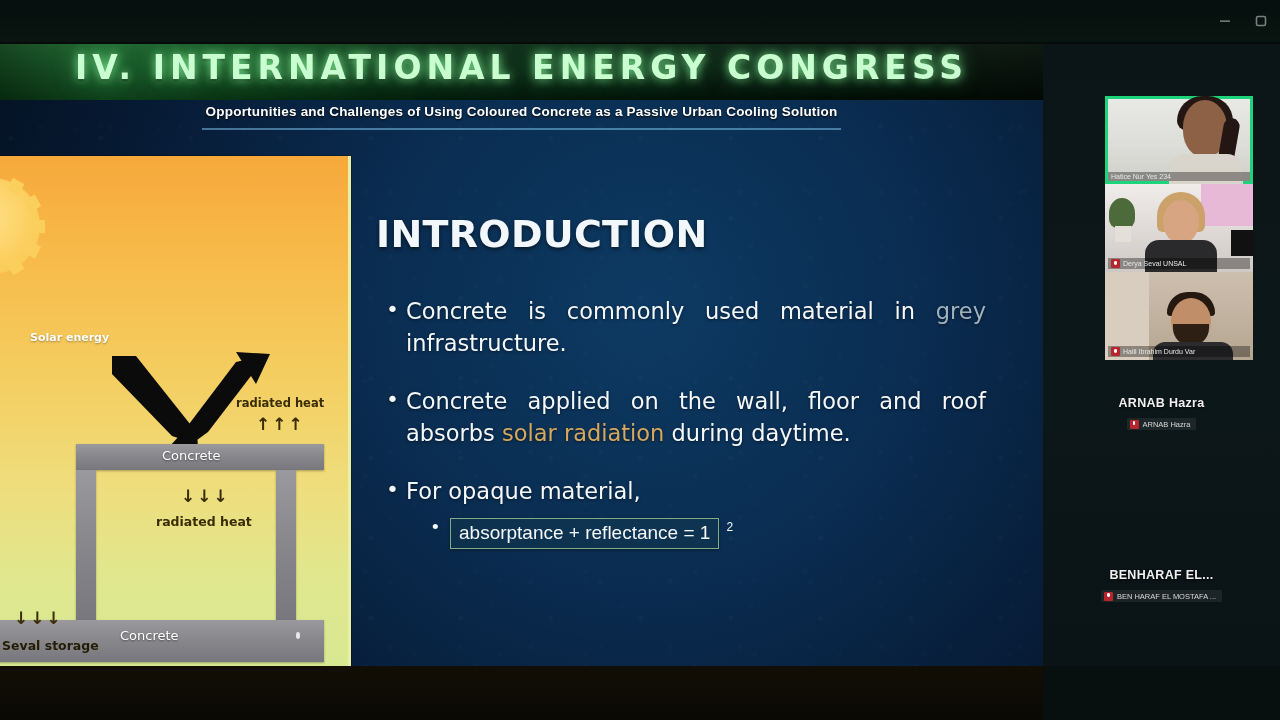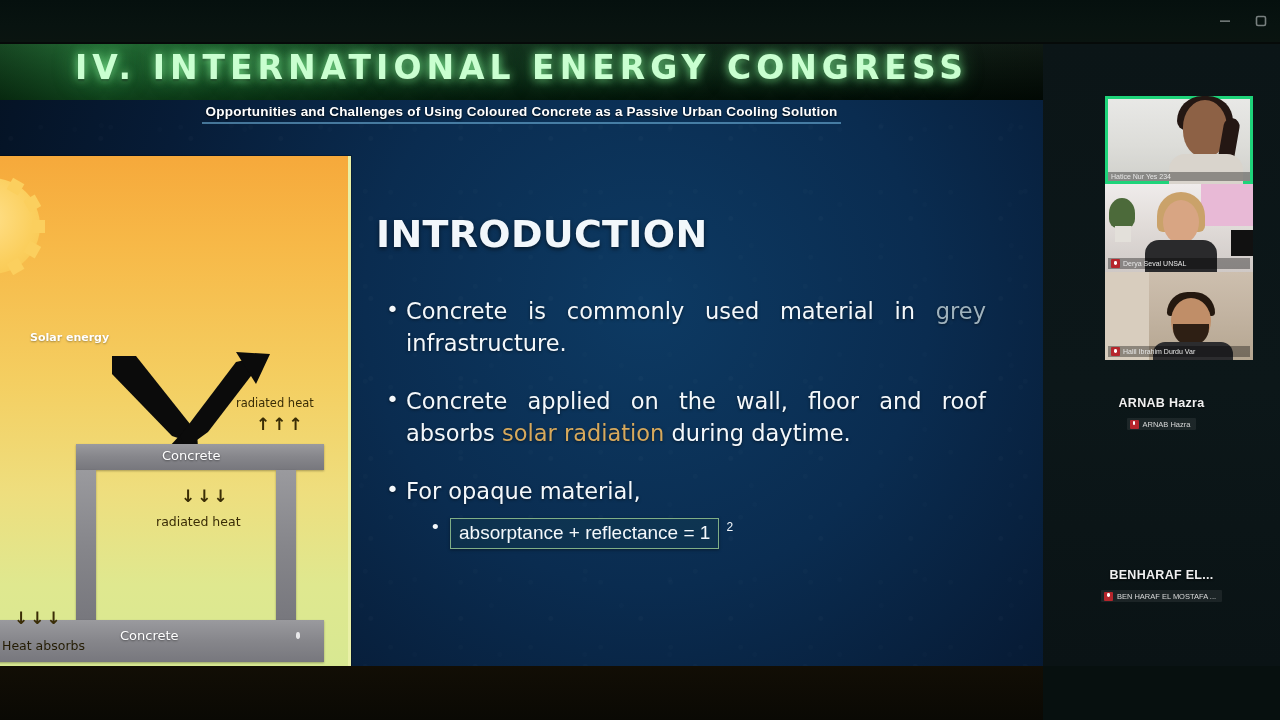--- a/index.html
+++ b/index.html
@@ -34,36 +34,36 @@
      overflow:hidden;}
   .banner::after{content:"";position:absolute;inset:0;
      background:linear-gradient(180deg,rgba(255,255,255,.05),rgba(0,0,0,.35));}
   .banner-title{position:absolute;left:0;top:4px;width:1043px;text-align:center;
      font-size:33px;font-weight:700;letter-spacing:5px;color:#c9ffd0;
      text-shadow:0 0 10px rgba(140,255,160,.85),0 0 22px rgba(90,230,120,.55),0 2px 2px rgba(0,0,0,.6);
      font-family:"DejaVu Sans",sans-serif;z-index:2;white-space:nowrap;}
   .subtitle-wrap{position:absolute;left:0;top:58px;width:1043px;text-align:center;}
   .banner-sub{display:inline-block;font-size:13.5px;font-weight:700;color:#ffffff;
      letter-spacing:.2px;text-shadow:0 1px 2px rgba(0,0,0,.9);
-     border-bottom:2px solid rgba(120,190,230,.55);padding:0 4px 3px 4px;white-space:nowrap;}
+     border-bottom:2px solid rgba(120,190,230,.55);padding:0 4px 9px 4px;white-space:nowrap;}
 
   
   .figure{position:absolute;left:-4px;top:112px;width:352px;height:510px;
      background:linear-gradient(180deg,#f6a93b 0%,#f7b948 18%,#f4cf62 45%,#eede7e 66%,#dfe88f 84%,#d8e892 100%);
      border-right:3px solid #e9f0a6;box-shadow:0 0 0 1px rgba(0,0,0,.25);}
   .sun{position:absolute;left:-52px;top:22px;width:96px;height:96px;border-radius:50%;
      background:radial-gradient(circle at 45% 42%,#ffe08a 0%,#fbcf5e 60%,#f7c34a 100%);}
   .sun-ray{position:absolute;left:-52px;top:22px;width:96px;height:96px;}
   .sun-ray span{position:absolute;left:50%;top:50%;width:13px;height:13px;margin:-6.5px 0 0 -6.5px;
      background:#fbcf5e;transform-origin:50% 50%;}
   .lbl{position:absolute;color:#fff;font-weight:600;text-shadow:0 1px 2px rgba(0,0,0,.35);
      font-family:"DejaVu Sans",sans-serif;}
   .lbl-solar{left:34px;top:175px;font-size:11px;}
   .lbl-refl{left:182px;top:138px;font-size:13px;width:90px;text-align:center;line-height:1.55;}
-  .lbl-dark{position:absolute;color:#3a2d06;font-weight:400;font-size:11.5px;
+  .lbl-dark{position:absolute;color:#3a2d06;font-weight:700;font-size:11.5px;
      font-family:"DejaVu Sans",sans-serif;}
   .lbl-radheat-top{left:240px;top:240px;}
   .lbl-radheat-mid{left:160px;top:358px;font-size:12.5px;}
   .lbl-heatstor{left:6px;top:482px;font-size:12.5px;color:#241c04;}
   .squig{position:absolute;color:#3a2d06;font-size:17px;font-weight:700;letter-spacing:2px;
      font-family:"DejaVu Sans",sans-serif;}
   .sq1{left:260px;top:258px;}
   .sq2{left:185px;top:330px;}
   .sq3{left:18px;top:452px;}
   .slab{position:absolute;background:linear-gradient(180deg,#9a9a9e 0%,#86868b 50%,#77777d 100%);
@@ -236,21 +236,21 @@
       <div class="slab col-r"></div>
 
       <div class="squig sq2">↓↓↓</div>
       <div class="lbl-dark lbl-radheat-mid">radiated heat</div>
 
       <div class="slab slab-bottom"></div>
       <div class="slab-txt slab-txt-bot">Concrete</div>
       <div class="dot-small"></div>
 
       <div class="squig sq3">↓↓↓</div>
-      <div class="lbl-dark lbl-heatstor">Heat absorbs</div>
+      <div class="lbl-dark lbl-heatstor">Seval storage</div>
     </div>
 
     <div class="introtitle">INTRODUCTION</div>
 
     <div class="bullets">
       <div class="bul">
         <span>Concrete is commonly used material in </span><span class="hl-grey">grey</span><span> infrastructure.</span>
       </div>
       <div class="bul">
         <span>Concrete applied on the wall, floor and roof absorbs </span><span class="hl-gold">solar  radiation</span><span> during daytime.</span>

